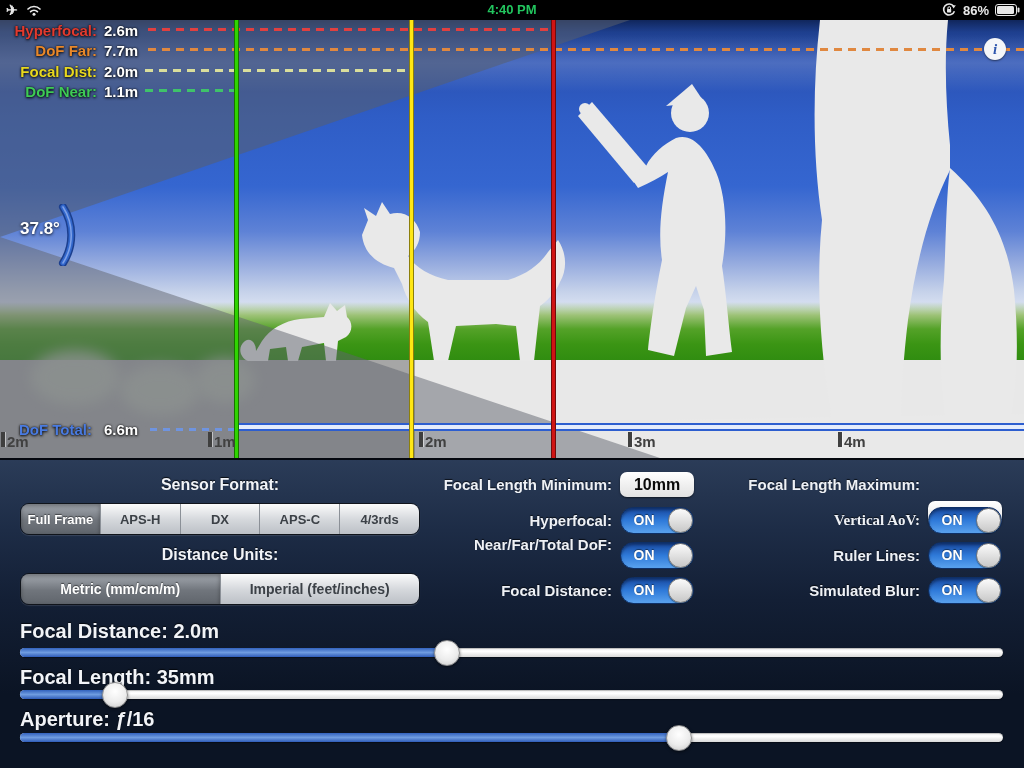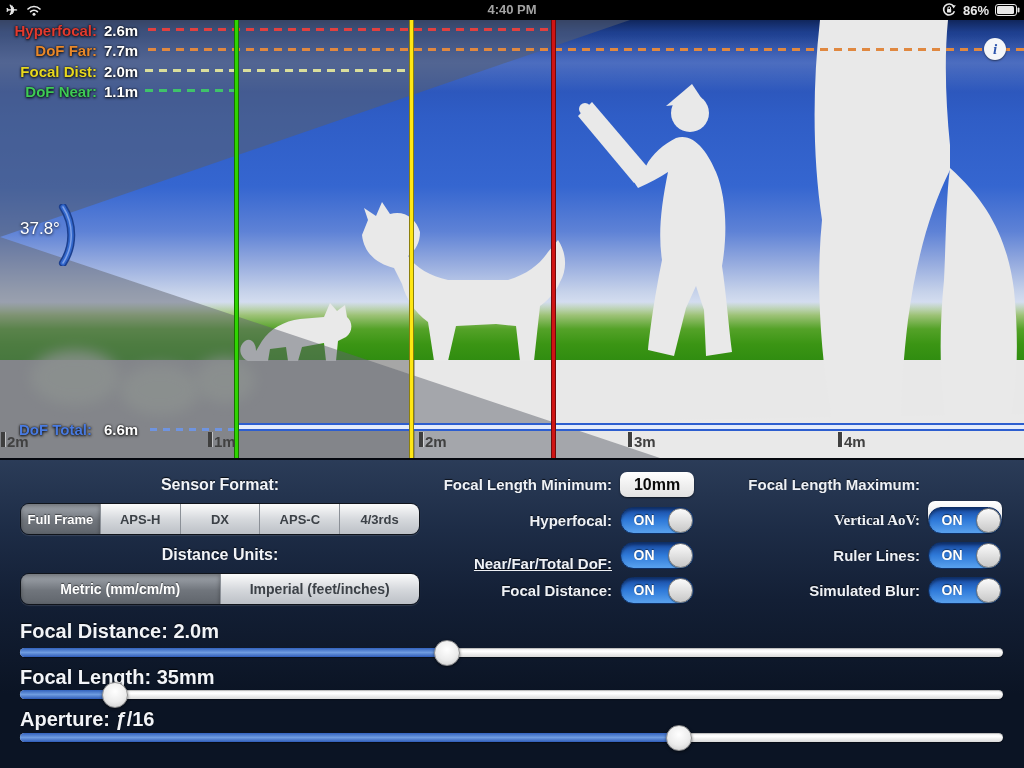--- a/index.html
+++ b/index.html
@@ -3,21 +3,21 @@
 <meta charset="utf-8">
 <style>
   html,body{margin:0;padding:0;background:#000;}
   .screen{position:relative;width:1024px;height:768px;overflow:hidden;
           font-family:"Liberation Sans",sans-serif;background:#0b1424;}
 
   
   .statusbar{position:absolute;left:0;top:0;width:1024px;height:20px;background:#000;
              color:#e8e8e8;font-size:13px;font-weight:bold;}
   .sb-left{position:absolute;left:6px;top:0;height:20px;display:flex;align-items:center;gap:8px;}
-  .sb-time{position:absolute;left:0;width:100%;text-align:center;line-height:20px;color:#a3a3a3;}
+  .sb-time{position:absolute;left:0;width:100%;text-align:center;line-height:20px;color:#22c55e;}
   .sb-right{position:absolute;right:4px;top:0;height:20px;display:flex;align-items:center;gap:6px;}
   .sb-icon{display:inline-flex;align-items:center;}
 
   
   .scene{position:absolute;left:0;top:20px;width:1024px;height:438px;overflow:hidden;}
   .sky{position:absolute;inset:0;height:302px;
        background:linear-gradient(180deg,#10265c 0%,#1e3f8e 4%,#2a51b2 13%,#2f5dc6 32%,
                   #3566d0 55%,#5e82d6 70%,#93a9de 80%,#c6d2ea 90%,#edf1f9 100%);}
   .skyband{position:absolute;left:0;top:14px;width:1024px;height:58px;
        background:linear-gradient(180deg,rgba(255,255,255,0) 0%,rgba(255,255,255,.16) 50%,rgba(255,255,255,0) 100%);}
@@ -44,21 +44,21 @@
       text-shadow:0 1px 3px rgba(0,0,0,.95),0 0 2px rgba(0,0,0,.8);}
   .readout-value{position:absolute;left:104px;color:#fff;
       text-shadow:0 1px 3px rgba(0,0,0,.95),0 0 2px rgba(0,0,0,.8);}
 
   .dofbar{position:absolute;left:234px;top:403px;width:790px;height:8px;background:#e4ecfc;
       border-top:2px solid #2d5ecf;border-bottom:2px solid #2d5ecf;box-sizing:border-box;}
   .ruler-tick{position:absolute;top:412px;width:4px;height:15px;background:#3f3f3f;
       box-shadow:1px 0 0 rgba(255,255,255,.5);}
   .ruler-label{position:absolute;top:413px;font-size:15px;font-weight:bold;color:#414141;}
 
-  .angle-label{position:absolute;left:20px;top:199px;font-size:17px;font-weight:normal;color:#fff;
+  .angle-label{position:absolute;left:20px;top:199px;font-size:17px;font-weight:bold;color:#fff;
       text-shadow:0 1px 3px rgba(0,0,0,.9);}
   .info-btn{position:absolute;left:984px;top:18px;width:22px;height:22px;border-radius:50%;
       background:#f4f6f9;box-shadow:0 1px 2px rgba(0,0,0,.5);text-align:center;line-height:22px;
       font-family:"Liberation Serif",serif;font-style:italic;font-weight:bold;font-size:15px;color:#2f57ae;}
 
   
   .panel{position:absolute;left:0;top:458px;width:1024px;height:236px;
       background:linear-gradient(180deg,#2b3c58 0%,#1d2c46 30%,#131f35 60%,#0b1424 100%);
       border-top:2px solid #05080f;box-sizing:border-box;}
   .heading{position:absolute;left:20px;width:400px;text-align:center;color:#f2f4f8;
@@ -253,21 +253,21 @@
     <div class="toggle" style="left:620px;top:47px;">
       <span class="on">ON</span>
         <span class="knob"></span>
     </div>
     <div class="plabel" style="left:620px;top:52px;font-family:Liberation Serif, serif;">Vertical AoV:</div>
     <div class="toggle" style="left:928px;top:47px;">
       <span class="on">ON</span>
         <span class="knob"></span>
     </div>
 
-    <div class="plabel" style="left:312px;top:95px;text-decoration:underline;">Near/Far/Total DoF:</div>
+    <div class="plabel" style="left:312px;top:76px;">Near/Far/Total DoF:</div>
     <div class="toggle" style="left:620px;top:82px;">
       <span class="on">ON</span>
         <span class="knob"></span>
     </div>
     <div class="plabel" style="left:620px;top:87px;">Ruler Lines:</div>
     <div class="toggle" style="left:928px;top:82px;">
       <span class="on">ON</span>
         <span class="knob"></span>
     </div>
 

